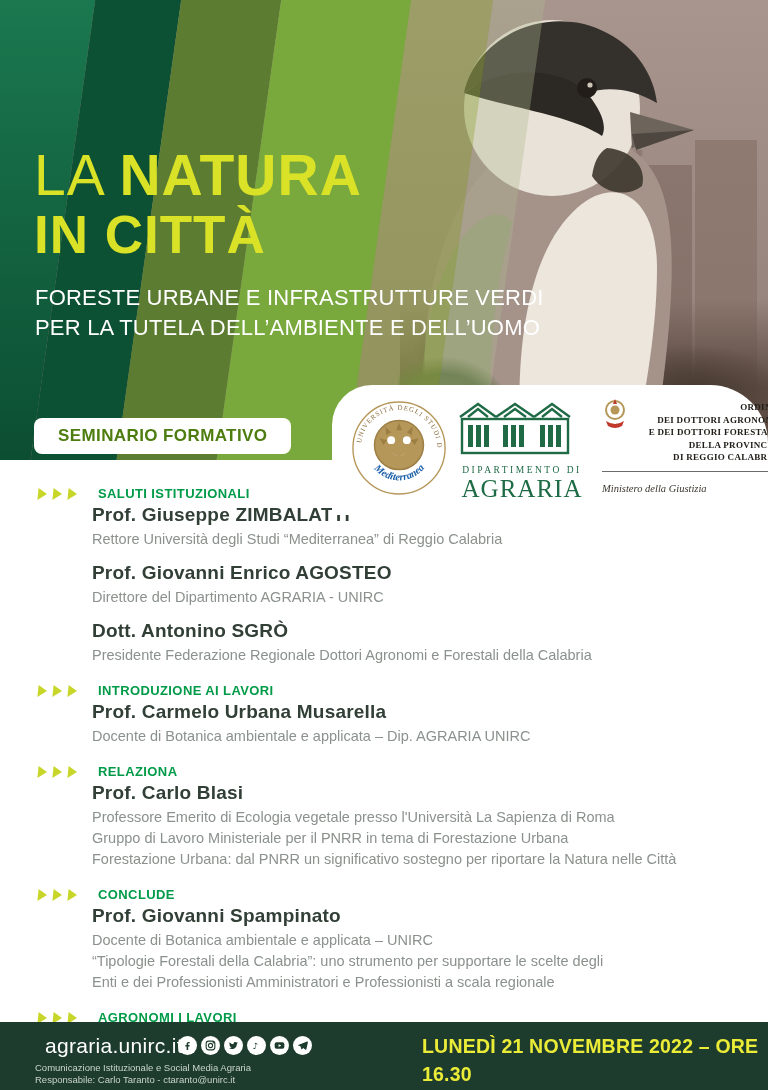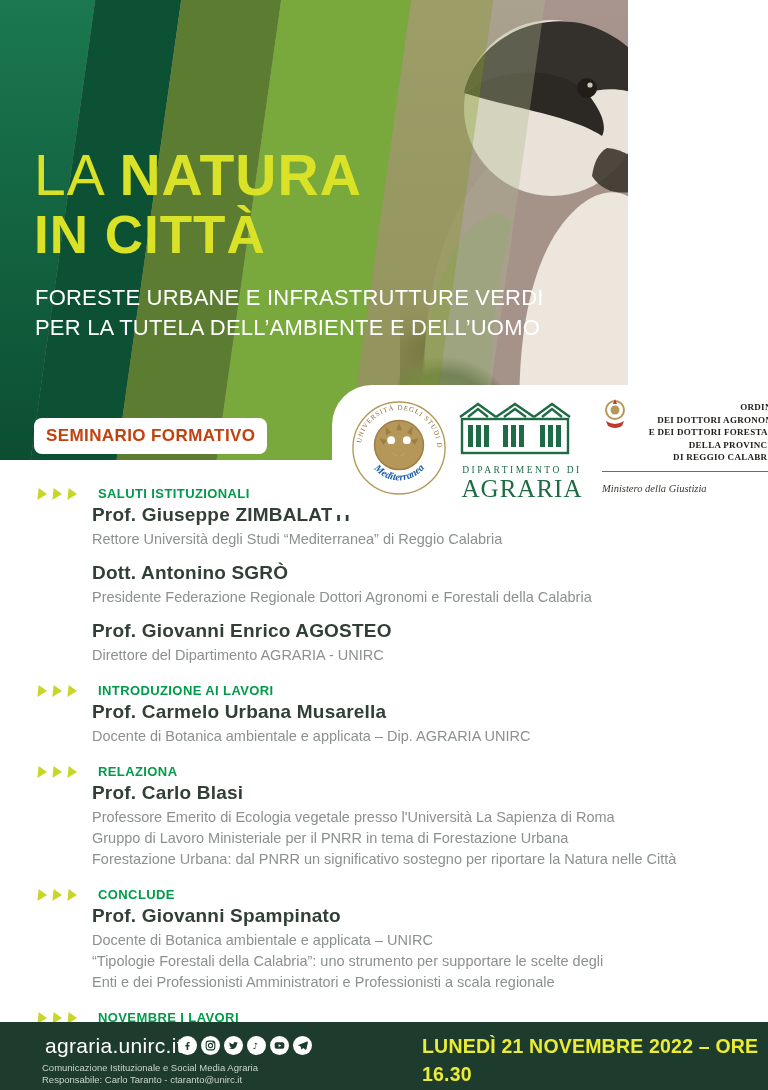--- a/index.html
+++ b/index.html
@@ -1,19 +1,19 @@
 <!DOCTYPE html>
 <html><head>
 <meta charset="utf-8">
 <style>
   html,body{margin:0;padding:0;}
   body{width:768px;height:1090px;position:relative;overflow:hidden;background:#fff;
        font-family:"Liberation Sans",sans-serif;-webkit-font-smoothing:antialiased;}
   
-  .hero{position:absolute;left:0;top:0;width:628px;height:460px;overflow:hidden;background:#9d8a83;}
+  .hero{position:absolute;left:0;top:0;width:768px;height:460px;overflow:hidden;background:#9d8a83;}
   .photo{position:absolute;inset:0;background:linear-gradient(180deg,#a8958e 0%,#9d8a82 45%,#8f7c73 100%);}
   .bldg{position:absolute;background:rgba(124,103,93,.55);
         background-image:repeating-linear-gradient(180deg,rgba(255,255,255,.10) 0 3px,rgba(0,0,0,0) 3px 9px),
                          repeating-linear-gradient(90deg,rgba(255,255,255,.08) 0 3px,rgba(0,0,0,0) 3px 8px);}
   .trees{position:absolute;left:400px;right:0;bottom:0;height:160px;
          background:radial-gradient(60px 40px at 15% 30%,rgba(74,60,52,.9),rgba(74,60,52,0) 70%),
                     radial-gradient(90px 55px at 45% 45%,rgba(84,68,58,.9),rgba(84,68,58,0) 70%),
                     radial-gradient(120px 60px at 80% 55%,rgba(70,56,48,.9),rgba(70,56,48,0) 72%),
                     linear-gradient(180deg,rgba(93,76,66,0) 0%,rgba(83,67,58,.85) 55%,#5a483f 100%);}
   .moss{position:absolute;left:398px;bottom:0;width:150px;height:125px;
@@ -30,21 +30,21 @@
   .hero-title{position:absolute;left:34px;top:146px;z-index:4;color:#d9e226;line-height:1.02;letter-spacing:1px;}
   .t1{font-size:57px;font-weight:300;}
   .t1 b{font-weight:800;}
   .t2{font-size:53px;font-weight:700;margin-top:4px;}
   .hero-sub{position:absolute;left:35px;top:283px;z-index:4;color:#ffffff;font-size:22px;font-weight:500;
             line-height:1.38;letter-spacing:.2px;}
   
   .logo-panel{position:absolute;left:332px;right:0;top:385px;height:130px;background:#fff;z-index:6;
               border-radius:40px 58px 0 0;display:flex;align-items:flex-start;padding:14px 10px 0 18px;box-sizing:border-box;}
   .badge{position:absolute;left:34px;top:418px;z-index:7;background:#fff;border-radius:8px;
-         padding:8px 12px;font-size:17px;font-weight:800;color:#c2410c;letter-spacing:.4px;}
+         padding:8px 24px;font-size:17px;font-weight:800;color:#4d7c0f;letter-spacing:.4px;}
   .med-logo{width:98px;height:98px;flex:none;}
   .agr-logo{width:132px;flex:none;margin-left:8px;text-align:left;text-decoration:underline;}
   .ordine{flex:none;margin-left:14px;display:flex;align-items:flex-start;}
   .ordine-left{width:176px;position:relative;padding-left:0;}
   .ordine-emblem{position:absolute;left:0;top:0;}
   .ordine-lines{text-align:right;font-family:"Liberation Serif",serif;font-weight:700;font-size:9px;
                 line-height:1.4;color:#23201c;letter-spacing:.3px;padding-top:2px;}
   .ordine-div{border-top:1px solid #6b6b6b;margin-top:7px;width:176px;}
   .ministero{font-family:"Liberation Serif",serif;font-style:italic;font-size:10.5px;color:#3a362f;margin-top:11px;}
   
@@ -59,21 +59,21 @@
   .entries{padding-left:54px;}
   .entry{margin-bottom:12px;}
   .entry-name{font-size:19px;font-weight:800;color:#323f37;letter-spacing:.2px;margin-bottom:3px;}
   .entry-line{font-size:14.5px;color:#8b918d;line-height:21px;}
   
   .footer{position:absolute;left:0;bottom:0;width:768px;height:68px;background:#1e3c2d;z-index:8;}
   .site{position:absolute;left:45px;top:12px;color:#fff;font-size:21px;font-weight:400;letter-spacing:.3px;}
   .socials{position:absolute;left:178px;top:14px;display:flex;gap:4px;}
   .soc{width:19px;height:19px;border-radius:50%;background:#fff;display:flex;align-items:center;justify-content:center;}
   .soc svg{display:block;}
-  .credits{position:absolute;left:42px;top:40px;color:#c9d4cd;font-size:9.5px;line-height:1.3;}
+  .credits{position:absolute;left:35px;top:40px;color:#c9d4cd;font-size:9.5px;line-height:1.3;}
   .event{position:absolute;left:422px;top:10px;color:#ebec38;font-weight:800;font-size:19.5px;line-height:1.45;
          letter-spacing:.2px;}
 </style>
 </head>
 <body>
 
 <div class="hero">
   <div class="photo">
     <div class="bldg" style="left:585px;top:120px;width:58px;height:340px"></div>
     <div class="bldg" style="left:648px;top:165px;width:44px;height:300px;background:rgba(117,96,87,.5)"></div>
@@ -199,26 +199,26 @@
             <i></i>
           </span>
           <span class="sec-label">SALUTI ISTITUZIONALI</span>
         </div>
         <div class="entries">
           <div class="entry">
             <div class="entry-name">Prof. Giuseppe ZIMBALATTI</div>
             <div class="entry-line">Rettore Università degli Studi “Mediterranea” di Reggio Calabria</div>
           </div>
           <div class="entry">
+            <div class="entry-name">Prof. Giovanni Enrico AGOSTEO</div>
+            <div class="entry-line">Direttore del Dipartimento AGRARIA - UNIRC</div>
+          </div>
+          <div class="entry">
             <div class="entry-name">Dott. Antonino SGRÒ</div>
             <div class="entry-line">Presidente Federazione Regionale Dottori Agronomi e Forestali della Calabria</div>
-          </div>
-          <div class="entry">
-            <div class="entry-name">Prof. Giovanni Enrico AGOSTEO</div>
-            <div class="entry-line">Direttore del Dipartimento AGRARIA - UNIRC</div>
           </div>
         </div>
       </section>
       <section class="sec">
         <div class="sec-head">
           <span class="arrows">
             <i></i>
             <i></i>
             <i></i>
           </span>
@@ -267,21 +267,21 @@
           </div>
         </div>
       </section>
       <section class="sec">
         <div class="sec-head">
           <span class="arrows">
             <i></i>
             <i></i>
             <i></i>
           </span>
-          <span class="sec-label">NOVEMBRE I LAVORI</span>
+          <span class="sec-label">AGRONOMI I LAVORI</span>
         </div>
         <div class="entries">
           <div class="entry">
             <div class="entry-name">Prof. Giuseppe Bombino</div>
             <div class="entry-line">Coordinatore del Corso di Studio Magistrale in Scienze Forestali e Ambientali – Dip. AGRARIA UNIRC</div>
           </div>
         </div>
       </section>
     </div>
 

